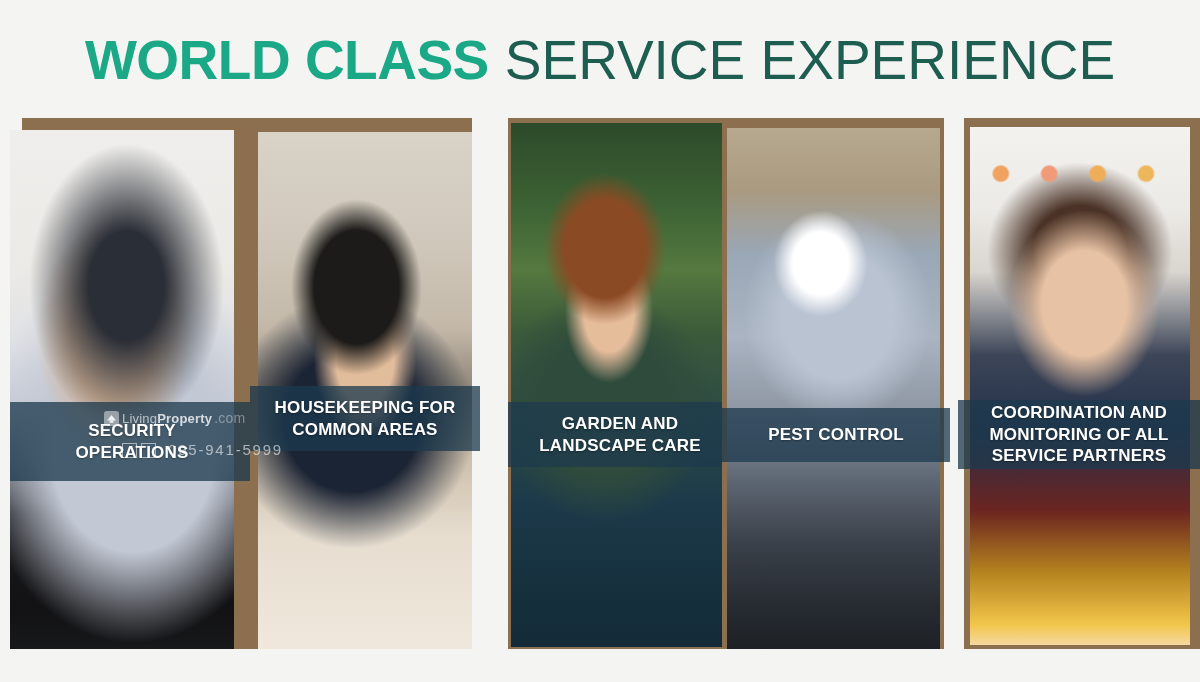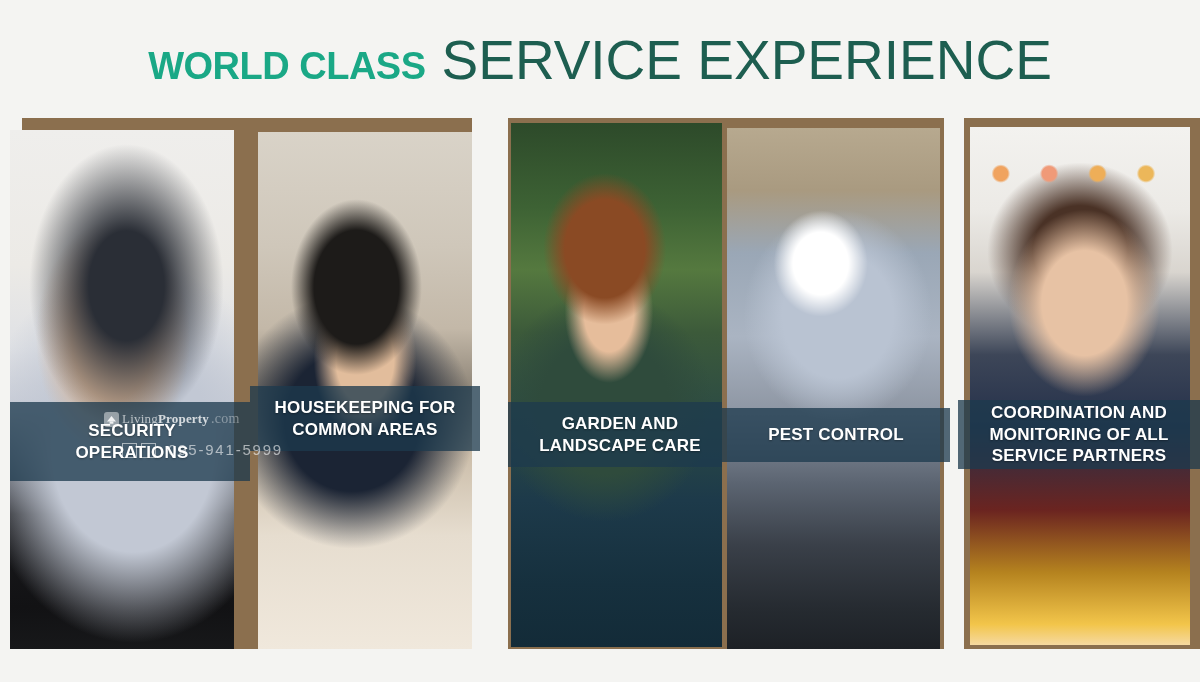--- a/index.html
+++ b/index.html
@@ -20,21 +20,21 @@
   .heading {
     position: absolute;
     top: 33px;
     left: 0;
     width: 1200px;
     text-align: center;
     white-space: nowrap;
     line-height: 1;
   }
   .heading-strong {
-    font-size: 38px;
+    font-size: 55px;
     font-weight: 700;
     letter-spacing: -0.5px;
     color: #1aa886;
     vertical-align: baseline;
     text-align: center;
   }
   .heading-light {
     font-size: 55px;
     font-weight: 400;
     letter-spacing: 0px;
@@ -150,24 +150,23 @@
     left: 104px;
     top: 410px;
     width: 420px;
     pointer-events: none;
     color: rgba(255,255,255,0.62);
     line-height: 1.22;
     z-index: 40;
   }
   .wm-row1 {
     display: flex;
-    align-items: flex-end;
+    align-items: center;
     font-size: 13px;
     letter-spacing: 0.2px;
-    font-family: Liberation Serif, serif;
   }
   .wm-logo {
     width: 15px; height: 15px;
     margin-right: 3px;
     position: relative;
     display: inline-block;
   }
   .wm-logo svg { display:block; }
   .wm-li-light { font-weight: 400; }
   .wm-li-bold  { font-weight: 700; color: rgba(255,255,255,0.78); }

